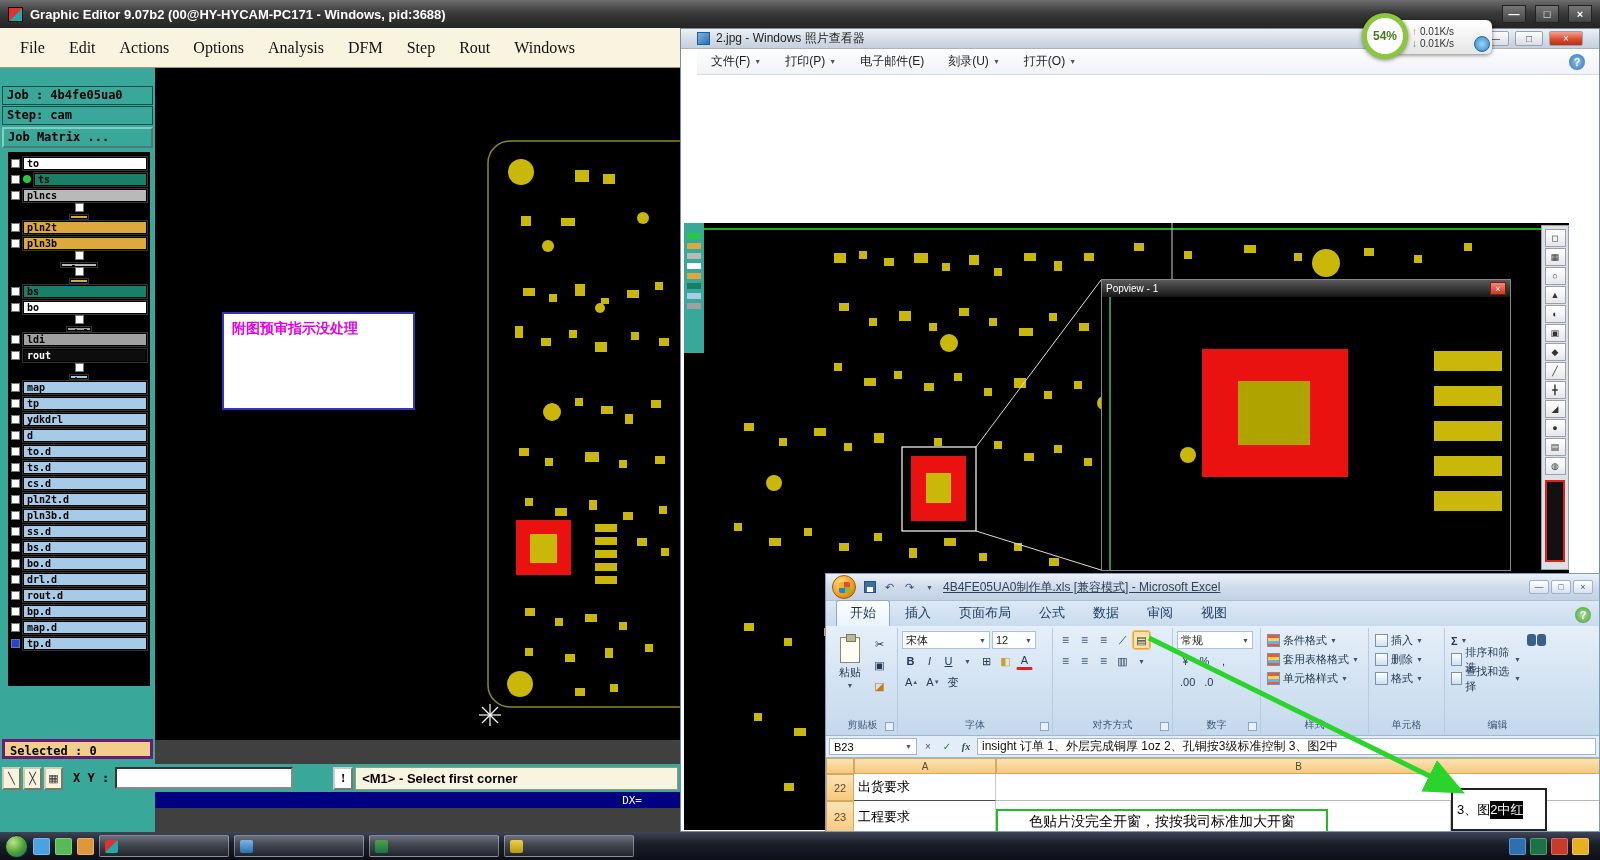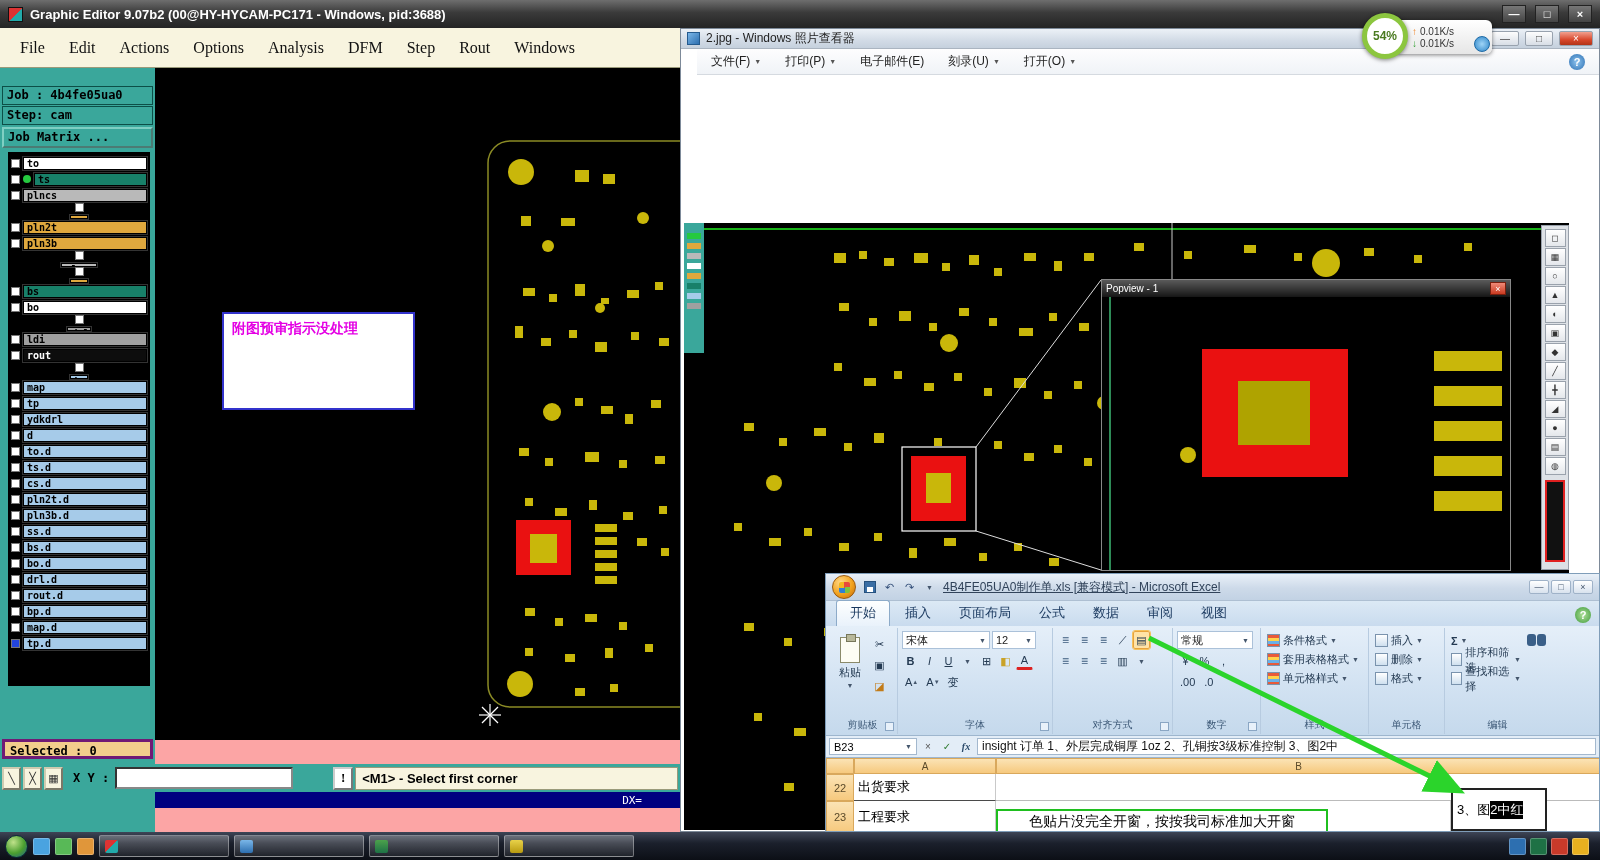--- a/index.html
+++ b/index.html
@@ -1,18 +1,18 @@
 <!DOCTYPE html>
 <html><head>
 <meta charset="utf-8">
 <style>
   * { box-sizing: border-box; margin: 0; padding: 0; }
   html,body { width:1600px; height:860px; overflow:hidden; background:#000;
               font-family:"Liberation Sans", sans-serif; }
-  #screen { position:relative; width:1600px; height:860px; overflow:hidden; background:#fca5a5; }
+  #screen { position:relative; width:1600px; height:860px; overflow:hidden; background:#404040; }
   .abs { position:absolute; }
 
   
   .ge-title { left:0; top:0; width:1600px; height:28px; z-index:1;
     background:linear-gradient(#6e6e6e,#3a3a3a 45%,#242424);
     color:#fff; display:flex; align-items:center; gap:7px; padding:0 8px;
     font-size:13px; font-weight:bold; }
   .ge-appicon { width:15px; height:15px; background:linear-gradient(135deg,#d33 50%,#2aa 50%); border:1px solid #111; }
   .ge-title .spacer { flex:1; }
   .winbtn { width:24px; height:18px; display:flex; align-items:center; justify-content:center;
@@ -65,21 +65,21 @@
   .ge-prompt { flex:1; height:23px; background:#F8F4DF; border:1px solid #9a9a7a;
     font:bold 13px "Liberation Sans", sans-serif; line-height:21px; padding-left:6px; color:#000; }
   .ge-navy { left:155px; top:792px; width:525px; height:16px; background:#000080; z-index:1;
     color:#fff; font:11px "DejaVu Sans Mono", monospace; display:flex; align-items:center;
     justify-content:flex-end; padding-right:38px; }
 
   
   .pv { left:680px; top:28px; width:920px; height:804px; background:#fff;
     border:1px solid #7d8a99; z-index:10; }
   .pv-title { height:20px; background:linear-gradient(#ECF1F7,#D2DBE6 60%,#C5D0DD);
-    border-bottom:1px solid #aab4c0; display:flex; align-items:center; gap:6px; padding:0 6px;
+    border-bottom:1px solid #aab4c0; display:flex; align-items:center; gap:6px; padding:0 16px;
     font-size:12px; color:#222; }
   .pv-fileicon { width:13px; height:13px; background:linear-gradient(135deg,#7ab6e8,#2d6fb0); border:1px solid #245a8e; }
   .pv-title .spacer { flex:1; }
   .pv-winbtn { width:28px; height:15px; display:flex; align-items:center; justify-content:center;
     font-size:10px; color:#444; background:linear-gradient(#fdfdfd,#d8dee6); border:1px solid #98a2ae; border-radius:2px; }
   .pv-winbtn.close { background:linear-gradient(#f2a08e,#d8472b 60%,#b23317); color:#fff; width:34px; }
   .pv-menubar { height:26px; background:linear-gradient(#FDFDFE,#F0F3F7);
     border-bottom:1px solid #d5dae0; display:flex; align-items:center; gap:24px; padding:0 14px;
     font-size:12px; color:#222;margin-left:16px; }
   .pv-menu-item { display:flex; align-items:center; gap:4px; }

